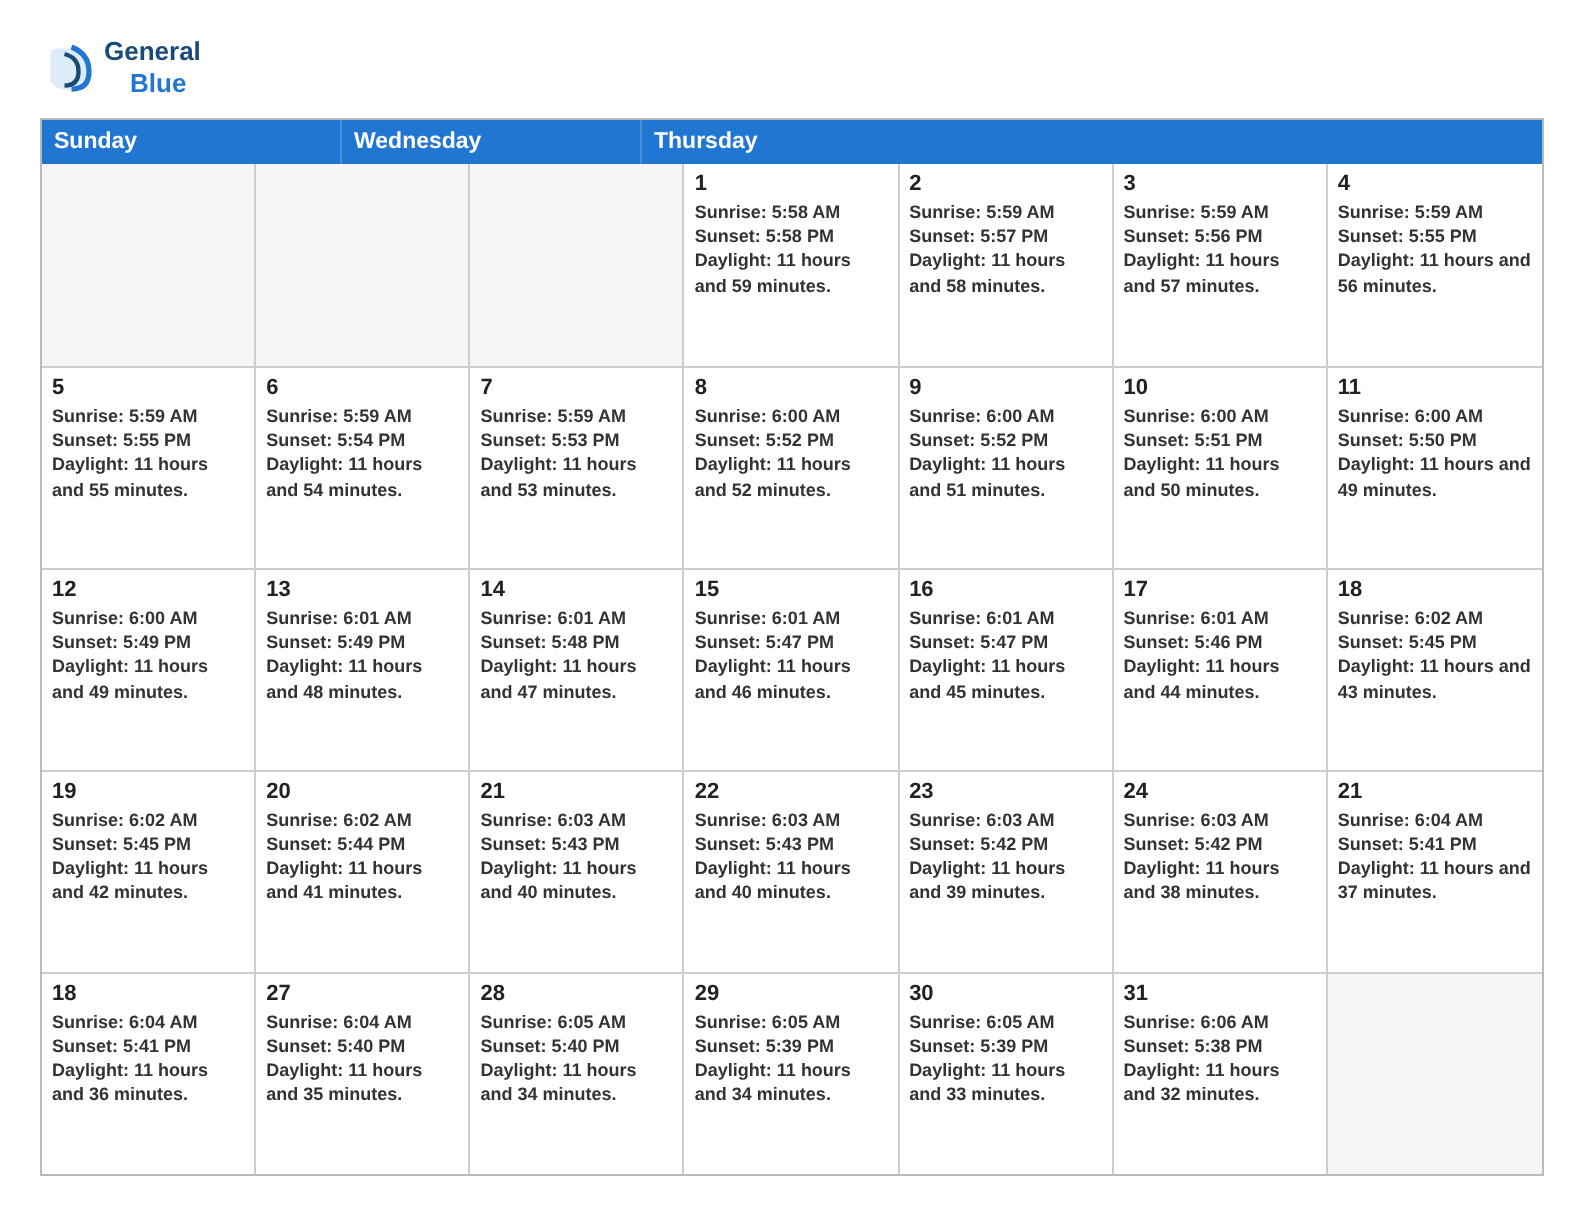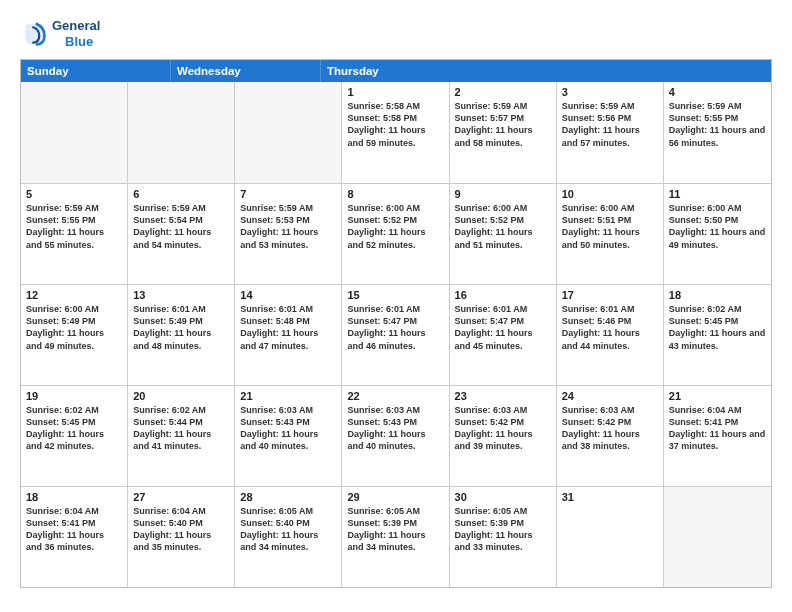--- a/index.html
+++ b/index.html
@@ -266,18 +266,19 @@
           <div class="cal-cell">
             <span class="day-num">29</span>
             <div class="cell-text">Sunrise: 6:05 AM<br>Sunset: 5:39 PM<br>Daylight: 11 hours and 34 minutes.</div>
           </div>
           <div class="cal-cell">
             <span class="day-num">30</span>
             <div class="cell-text">Sunrise: 6:05 AM<br>Sunset: 5:39 PM<br>Daylight: 11 hours and 33 minutes.</div>
           </div>
           <div class="cal-cell">
             <span class="day-num">31</span>
+            <div class="cell-text">Sunrise: 6:06 AM<br>Sunset: 5:38 PM<br>Daylight: 11 hours and 32 minutes.</div>
           </div>
           <div class="cal-cell empty"></div>
         </div>
       </div>
   </div>
 </div>
 
 </body></html>

